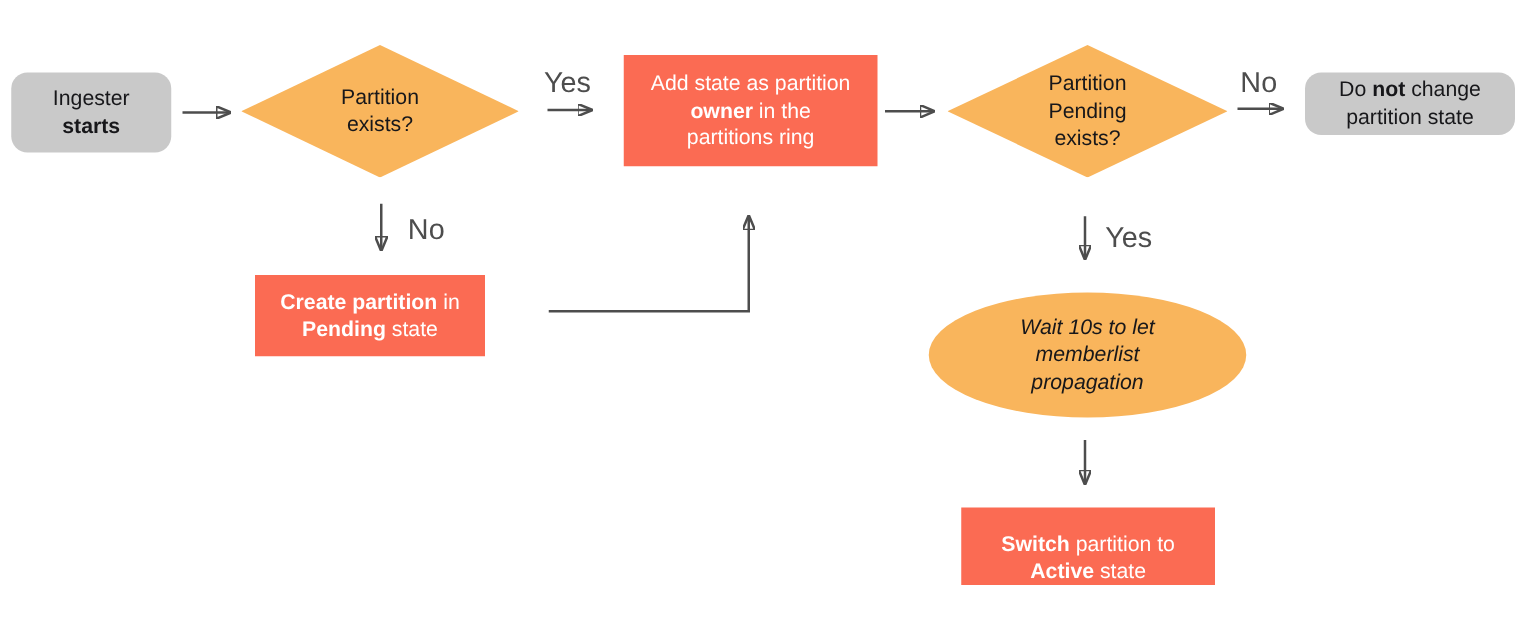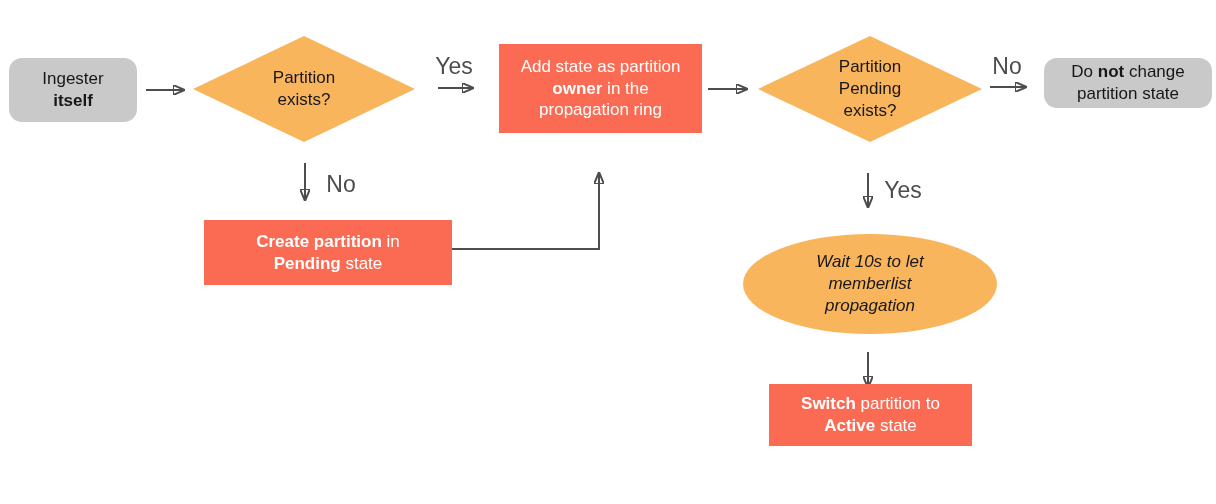--- a/index.html
+++ b/index.html
@@ -88,70 +88,70 @@
     <line x1="990" y1="87" x2="1026" y2="87" marker-end="url(#ah)"></line>
     <line x1="305" y1="163" x2="305" y2="200" marker-end="url(#ah)"></line>
     <path d="M439,249 H599 V173" marker-end="url(#ah)"></path>
     <line x1="868" y1="173" x2="868" y2="207" marker-end="url(#ah)"></line>
     <line x1="868" y1="352" x2="868" y2="387" marker-end="url(#ah)"></line>
   </svg>
 
   <div class="node terminal" style="left:9px;top:58px;width:128px;height:64px;">
     <div>
       <span>Ingester</span><br>
-      <span class="b">itself</span>
+      <span class="b">starts</span>
     </div>
   </div>
 
   <div class="node decision" style="left:193px;top:36px;width:222px;height:106px;">
     <div>
       <span>Partition</span><br>
       <span>exists?</span>
     </div>
   </div>
 
   <div class="node process" style="left:499px;top:44px;width:203px;height:89px;">
     <div>
       <span>Add state as partition</span><br>
       <span class="b">owner</span><span> in the</span><br>
-      <span>propagation ring</span>
+      <span>partitions ring</span>
     </div>
   </div>
 
   <div class="node decision" style="left:758px;top:36px;width:224px;height:106px;">
     <div>
       <span>Partition</span><br>
       <span>Pending</span><br>
       <span>exists?</span>
     </div>
   </div>
 
   <div class="node terminal" style="left:1044px;top:58px;width:168px;height:50px;">
     <div>
       <span>Do </span><span class="b">not</span><span> change</span><br>
       <span>partition state</span>
     </div>
   </div>
 
-  <div class="node process" style="left:204px;top:220px;width:248px;height:65px;">
+  <div class="node process" style="left:204px;top:220px;width:184px;height:65px;">
     <div>
       <span class="b">Create partition</span><span> in</span><br>
       <span class="b">Pending</span><span> state</span>
     </div>
   </div>
 
   <div class="node ellipse" style="left:743px;top:234px;width:254px;height:100px;font-style:italic;">
     <div>
       <span>Wait 10s to let</span><br>
       <span>memberlist</span><br>
       <span>propagation</span>
     </div>
   </div>
 
-  <div class="node process" style="left:769px;top:384px;width:203px;height:62px;">
+  <div class="node process" style="left:769px;top:406px;width:203px;height:62px;align-items:flex-end;">
     <div>
       <span class="b">Switch</span><span> partition to</span><br>
       <span class="b">Active</span><span> state</span>
     </div>
   </div>
 
   <span class="edge-label" style="left:454px;top:66px;">Yes</span>
   <span class="edge-label" style="left:341px;top:184px;">No</span>
   <span class="edge-label" style="left:1007px;top:66px;">No</span>
   <span class="edge-label" style="left:903px;top:190px;">Yes</span>

